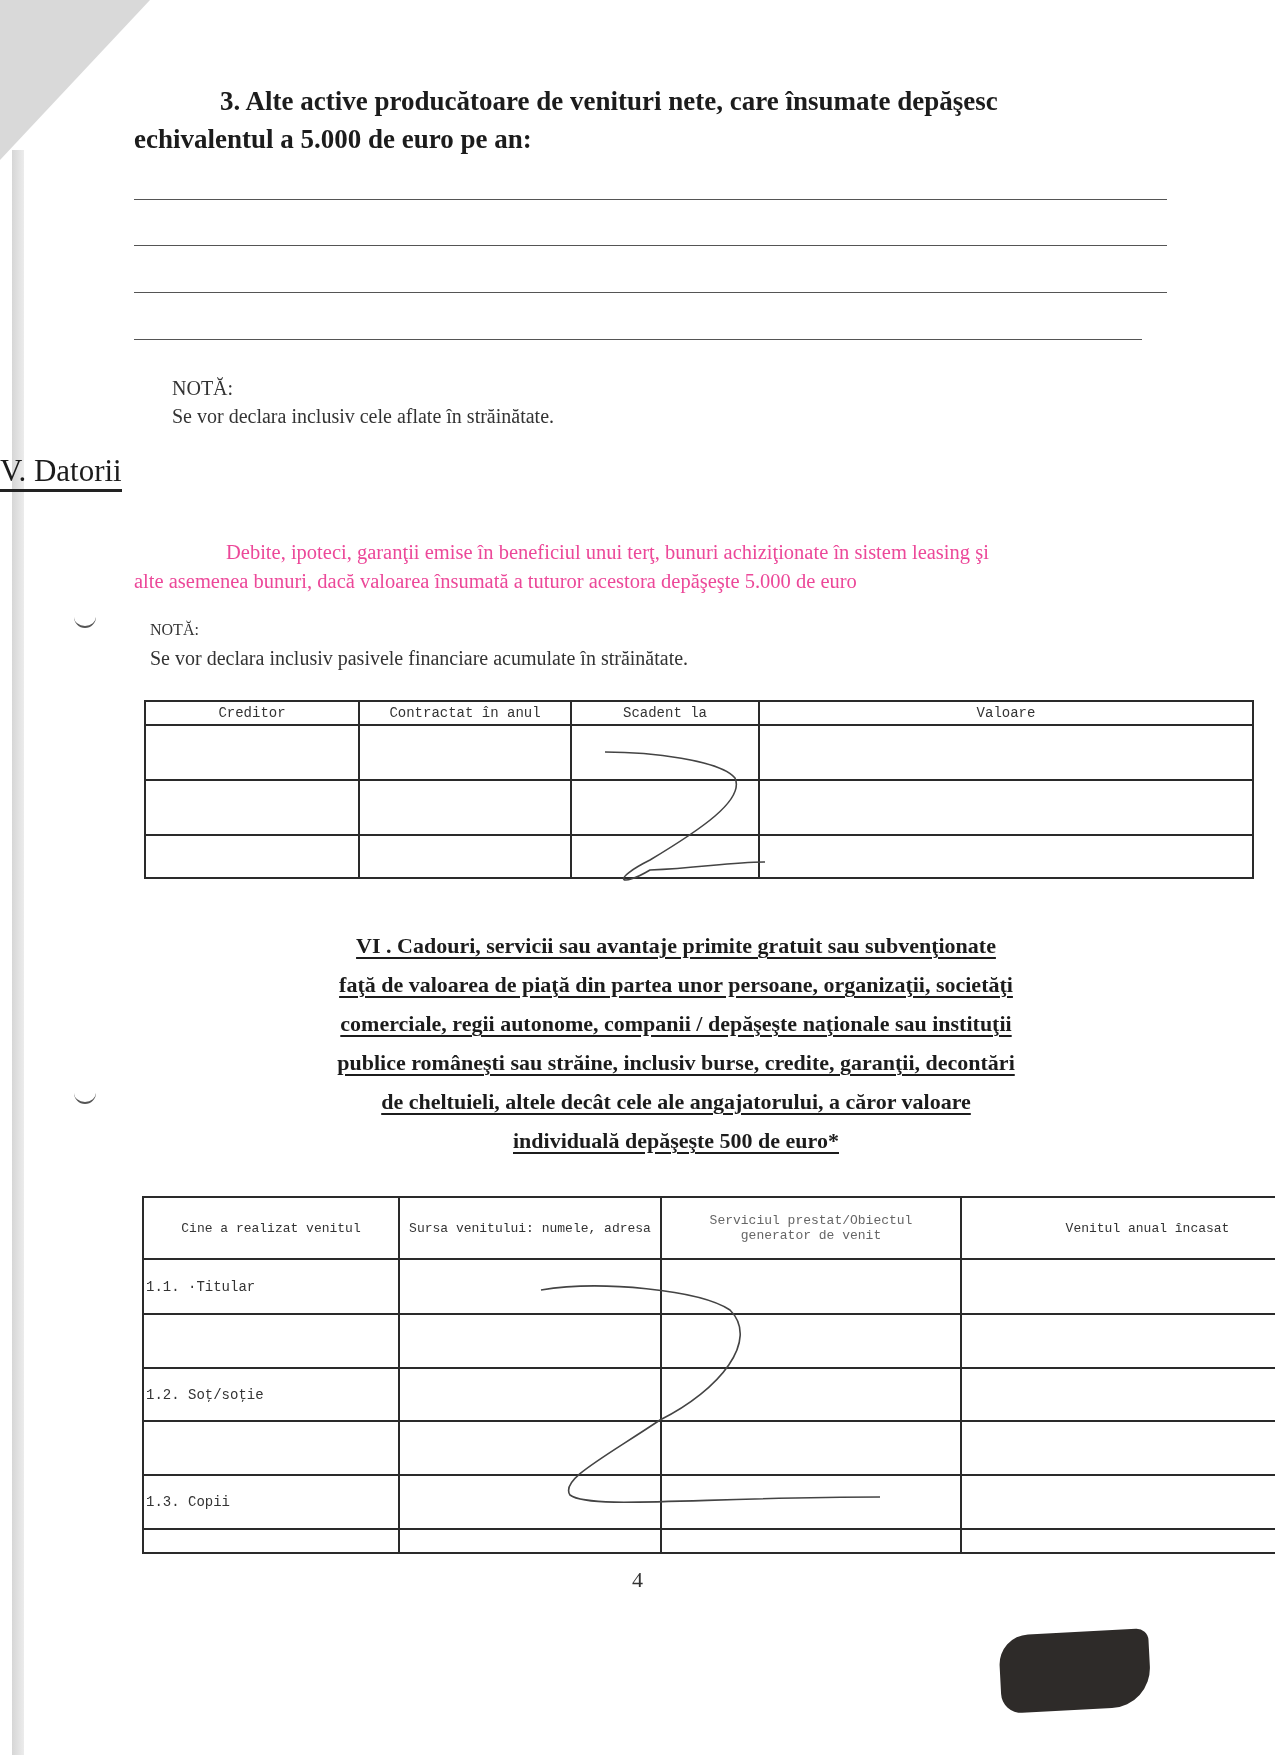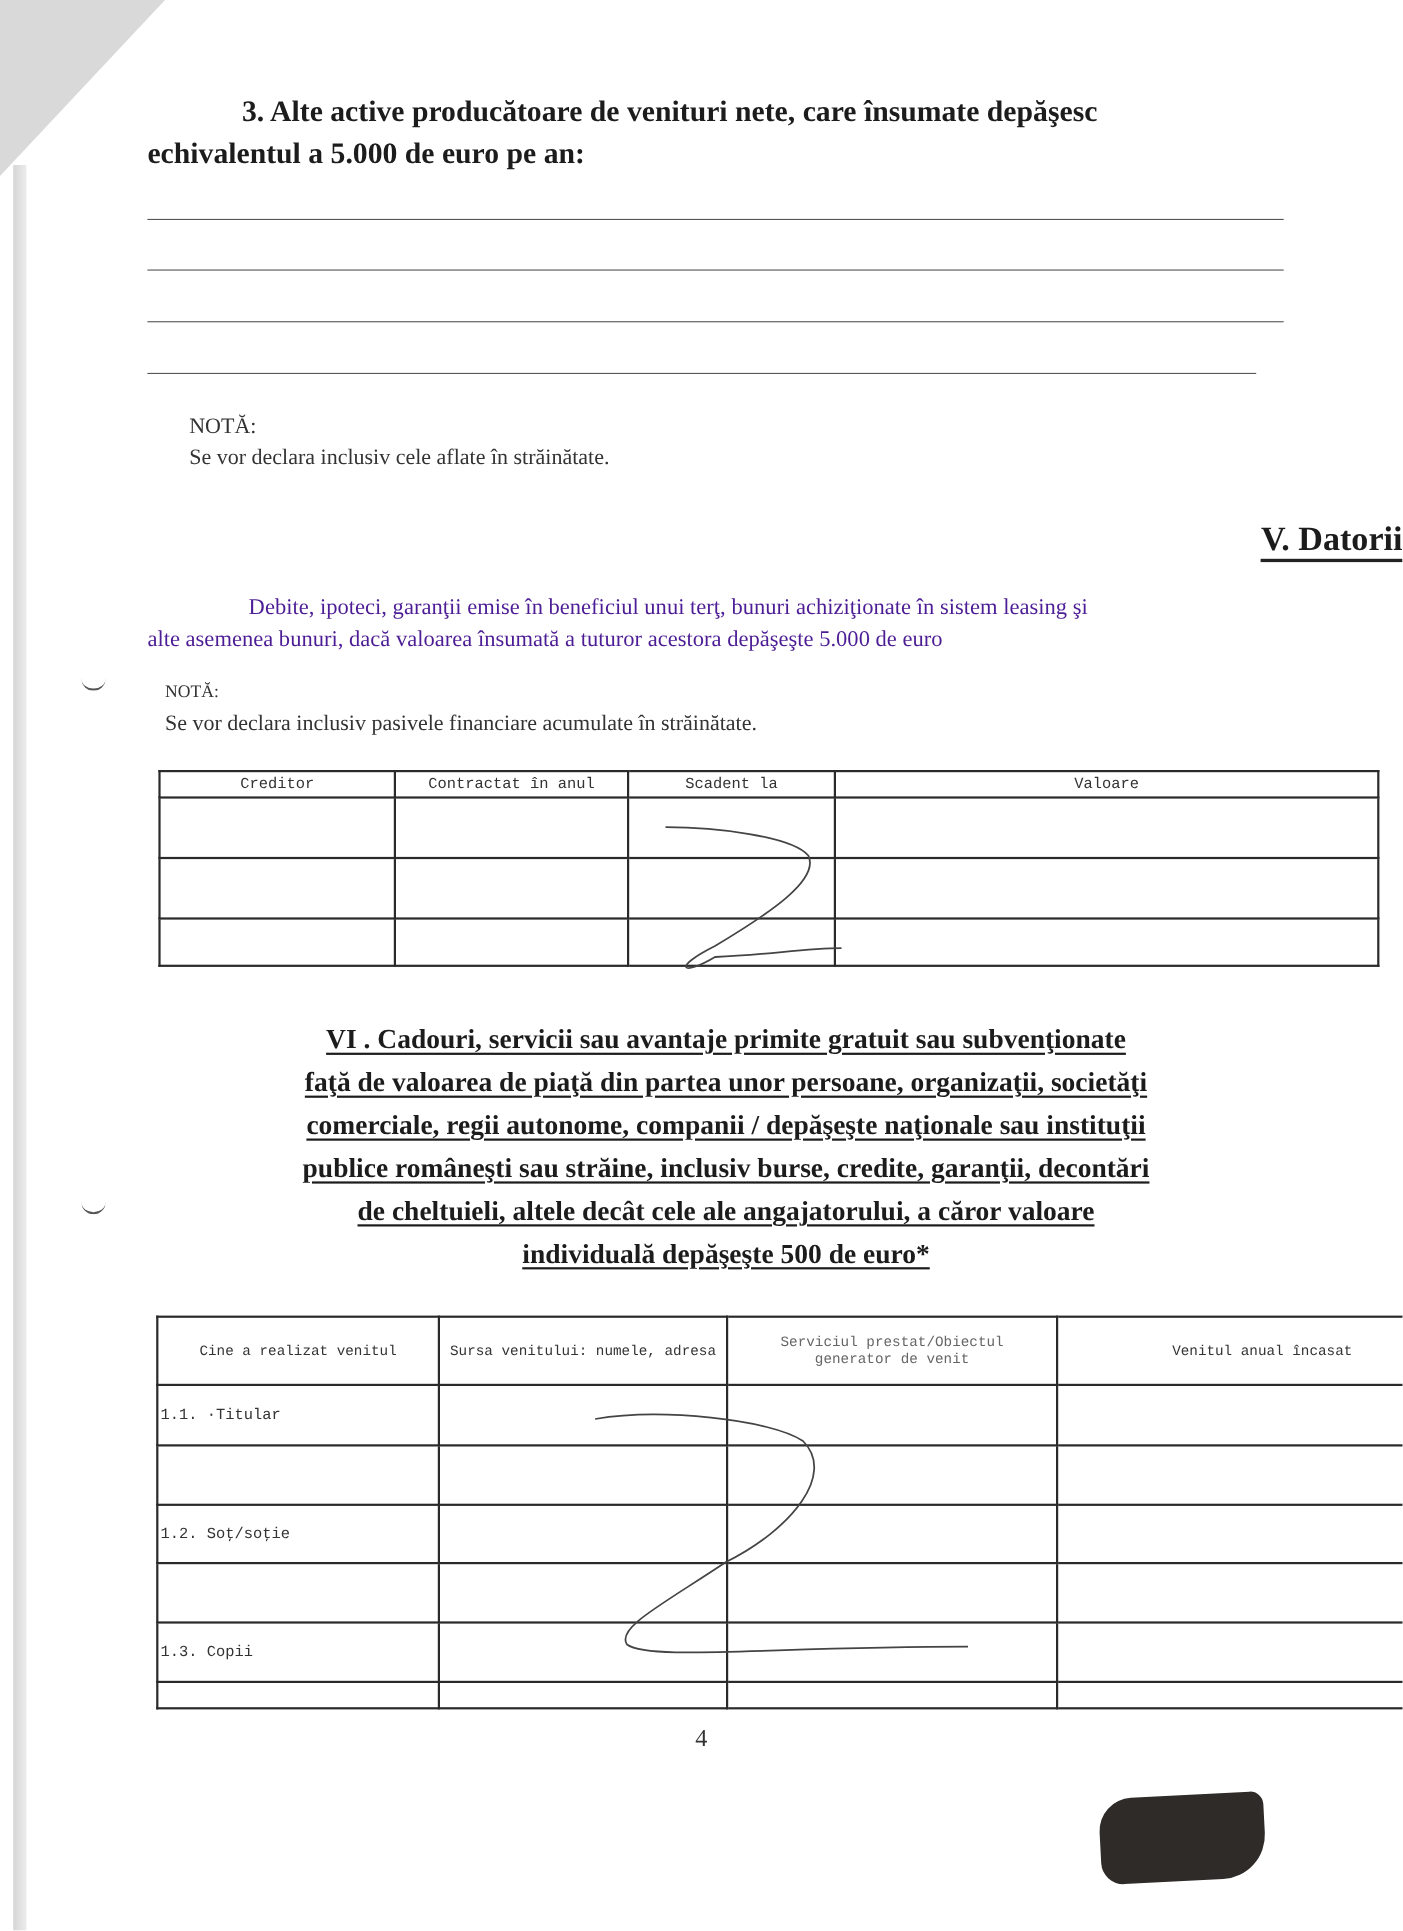--- a/index.html
+++ b/index.html
@@ -14,28 +14,28 @@
     }
     .leftstrip {
       position: absolute; left: 12px; top: 150px; width: 12px; height: 1605px;
       background: linear-gradient(to right, #d6d6d6, #ececec);
     }
     .abs { position: absolute; }
     .h-section3 { left: 134px; top: 82px; width: 1000px; font-weight: bold; font-size: 27px; line-height: 38px; }
     .h-section3 .indent { display: inline-block; width: 86px; }
     .blank-line { position: absolute; left: 134px; height: 1px; background: #555; }
     .note { font-size: 20px; line-height: 28px; color: #333; }
-    .title-v { left: 0; width: 1275px; top: 472px; text-align: right; font-size: 31px; font-weight: bold; }
+    .title-v { left: 0; width: 1275px; top: 453px; text-align: left; font-size: 31px; font-weight: normal; }
     .title-v span { border-bottom: 3px solid #222; padding-bottom: 1px; }
-    .para { left: 134px; width: 1040px; top: 538px; font-size: 20.5px; line-height: 29px; color: #4c1d95; }
+    .para { left: 134px; width: 1040px; top: 538px; font-size: 20.5px; line-height: 29px; color: #ec4899; }
     .para .indent { display: inline-block; width: 92px; }
     table.grid { position: absolute; border-collapse: collapse; font-family: "Liberation Mono", "DejaVu Sans Mono", monospace; color: #333; }
     table.grid td, table.grid th { border: 2px solid #2a2a2a; padding: 0; font-weight: normal; }
     table.grid th { font-size: 14px; text-align: center; }
-    .title-vi { left: 130px; width: 1060px; top: 926px; text-align: center; font-size: 25px; line-height: 39px; font-weight: bold; }
+    .title-vi { left: 146px; width: 1060px; top: 926px; text-align: center; font-size: 22px; line-height: 39px; font-weight: bold; }
     .title-vi span { text-decoration: underline; text-decoration-thickness: 2px; text-underline-offset: 4px; }
     .rowlabel { font-size: 14px; text-align: left; vertical-align: middle; padding-left: 2px !important; }
     .page-num { left: 0; width: 1275px; top: 1567px; text-align: center; font-size: 22px; color: #333; }
     .redaction { left: 1000px; top: 1632px; width: 150px; height: 78px; background: #2e2b29; border-radius: 30px 12px 40px 20px; transform: rotate(-3deg); }
     .margin-mark { position: absolute; width: 22px; height: 10px; border-bottom: 2px solid #555; border-radius: 0 0 12px 12px; }
     svg.scribble { position: absolute; left: 0; top: 0; pointer-events: none; }
   </style>
 </head>
 <body>
 

